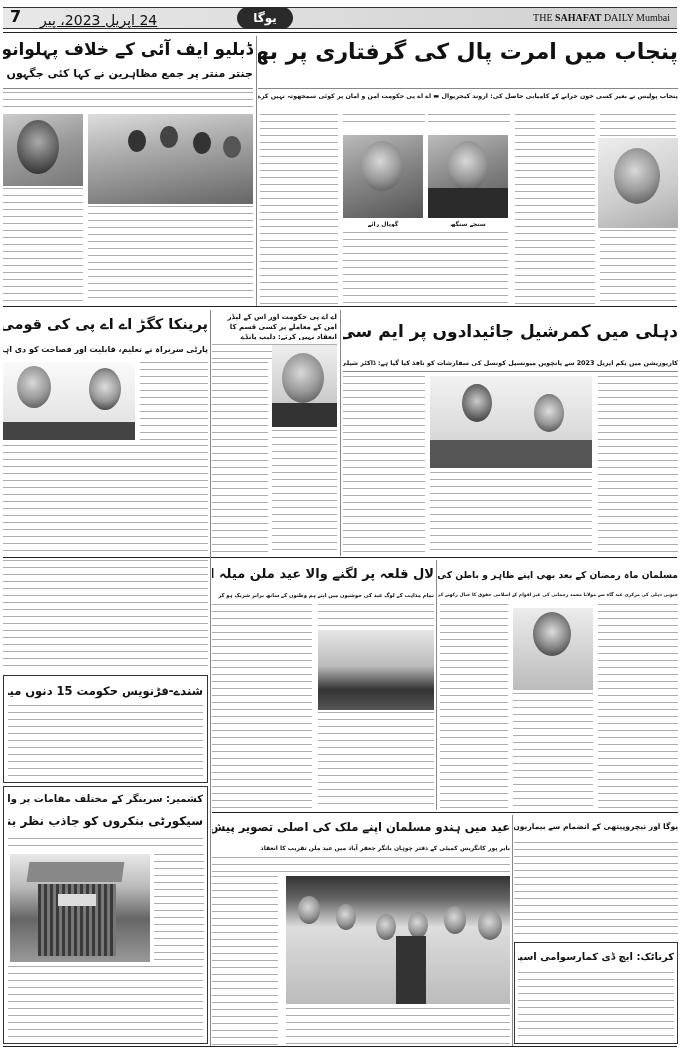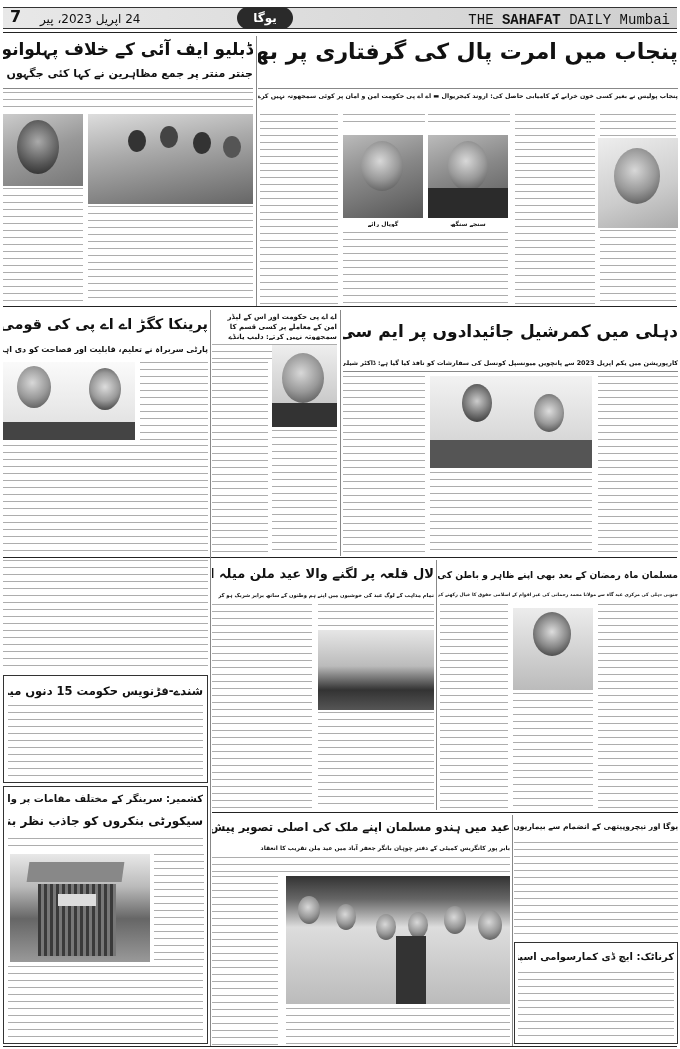--- a/index.html
+++ b/index.html
@@ -9,23 +9,23 @@
   .hl { font-family: "DejaVu Sans", sans-serif; font-weight: bold; color: #111; white-space: nowrap; overflow: hidden; }
   .photo { background: linear-gradient(160deg, #bbb 0%, #888 45%, #555 100%); overflow: hidden; }
   .photo .face { position: absolute; border-radius: 50%; background: radial-gradient(circle at 45% 40%, #d8d8d8 0%, #999 50%, #444 100%); }
   .rule { background: #222; }
   .thin { background: #888; }
   .caption { font-size: 6px; font-weight: bold; text-align: center; direction: rtl; white-space: nowrap; overflow: hidden; }
   
   #masthead { left: 0; top: 0; width: 680px; height: 36px; }
   #masthead .bar { position: absolute; left: 3px; top: 7px; width: 674px; height: 22px; background: linear-gradient(to right, #e8e8e8 0%, #cfcfcf 100%); border-top: 1.5px solid #333; border-bottom: 1.5px solid #333; }
   #page-num { position: absolute; left: 10px; top: 7px; font-size: 16px; font-weight: bold; }
-  #date { position: absolute; left: 40px; top: 12px; font-size: 12px; direction: rtl; }
+  #date { position: absolute; left: 40px; top: 12px; font-size: 14px; direction: rtl; text-decoration: underline; }
   #logo { position: absolute; left: 237px; top: 7px; width: 56px; height: 22px; background: #2a2a2a; color: #fff; border-radius: 11px; font-size: 12px; font-weight: bold; text-align: center; line-height: 22px; }
-  #eng-title { position: absolute; right: 10px; top: 12px; font-size: 14px; font-family: Liberation Mono, monospace; }
+  #eng-title { position: absolute; right: 10px; top: 12px; font-size: 10px; font-family: Liberation Serif, serif; }
   #eng-title b { font-weight: 900; }
   .lines { position:absolute; background: repeating-linear-gradient(to bottom, #6a6a6a 0px, #6a6a6a 1.2px, transparent 1.2px, transparent 7px); opacity: .55; }
   .box { border: 1.5px solid #333; }
 </style>
 </head>
 <body>
 
 <div id="masthead" class="abs">
   <div class="bar"></div>
   <div id="page-num">7</div>
@@ -88,21 +88,21 @@
 <div class="abs hl rtl" style="left:3px;top:312px;width:205px;height:24px;font-size:14.5px;line-height:24px;">پرینکا کگڑ اے اے پی کی قومی چیف ترجمان مقرر</div>
 <div class="abs hl rtl" style="left:3px;top:342px;width:205px;height:16px;font-size:8px;line-height:16px;">پارٹی سربراہ نے تعلیم، قابلیت اور فصاحت کو دی اہمیت: سومناتھ بھارتی</div>
 <div class="abs photo" style="left:3px;top:362px;width:132px;height:78px;background:linear-gradient(#fafafa,#ddd);">
   <div class="face" style="left:14px;top:4px;width:34px;height:42px;"></div>
   <div class="face" style="left:86px;top:6px;width:32px;height:42px;background:radial-gradient(circle at 50% 45%,#ddd 0%,#999 50%,#222 100%);"></div>
   <div style="position:absolute;left:0;bottom:0;width:132px;height:18px;background:#444;"></div>
 </div>
 <div class="abs lines" style="left:140px;top:362px;width:68px;height:80px;"></div>
 <div class="abs lines" style="left:3px;top:445px;width:205px;height:110px;"></div>
 
-<div class="abs rtl" style="left:212px;top:312px;width:125px;height:28px;font-size:7px;font-weight:bold;line-height:10px;overflow:hidden;">اے اے پی حکومت اور اس کے لیڈر امن کے معاملے پر کسی قسم کا سمجھوتہ نہیں کرتے: دلیپ پانڈے</div>
+<div class="abs rtl" style="left:212px;top:312px;width:125px;height:28px;font-size:7px;font-weight:bold;line-height:10px;overflow:hidden;">اے اے پی حکومت اور اس کے لیڈر امن کے معاملے پر کسی قسم کا انعقاد نہیں کرتے: دلیپ پانڈے</div>
 <div class="abs lines" style="left:212px;top:344px;width:125px;height:16px;"></div>
 <div class="abs photo" style="left:272px;top:345px;width:65px;height:82px;background:linear-gradient(#eee,#bbb);">
   <div class="face" style="left:10px;top:8px;width:42px;height:50px;"></div>
   <div style="position:absolute;left:0;bottom:0;width:65px;height:24px;background:#333;"></div>
 </div>
 <div class="abs lines" style="left:212px;top:362px;width:56px;height:190px;"></div>
 <div class="abs lines" style="left:272px;top:430px;width:65px;height:122px;"></div>
 
 <div class="abs hl rtl" style="left:343px;top:318px;width:335px;height:26px;font-size:17px;line-height:26px;">دہلی میں کمرشیل جائیدادوں پر ایم سی ڈی ٹیکس میں تخفیف</div>
 <div class="abs hl rtl" style="left:343px;top:357px;width:335px;height:12px;font-size:6.4px;line-height:12px;">کارپوریشن میں یکم اپریل 2023 سے پانچویں میونسپل کونسل کی سفارشات کو نافذ کیا گیا ہے: ڈاکٹر شیلی اوبرائے</div>

